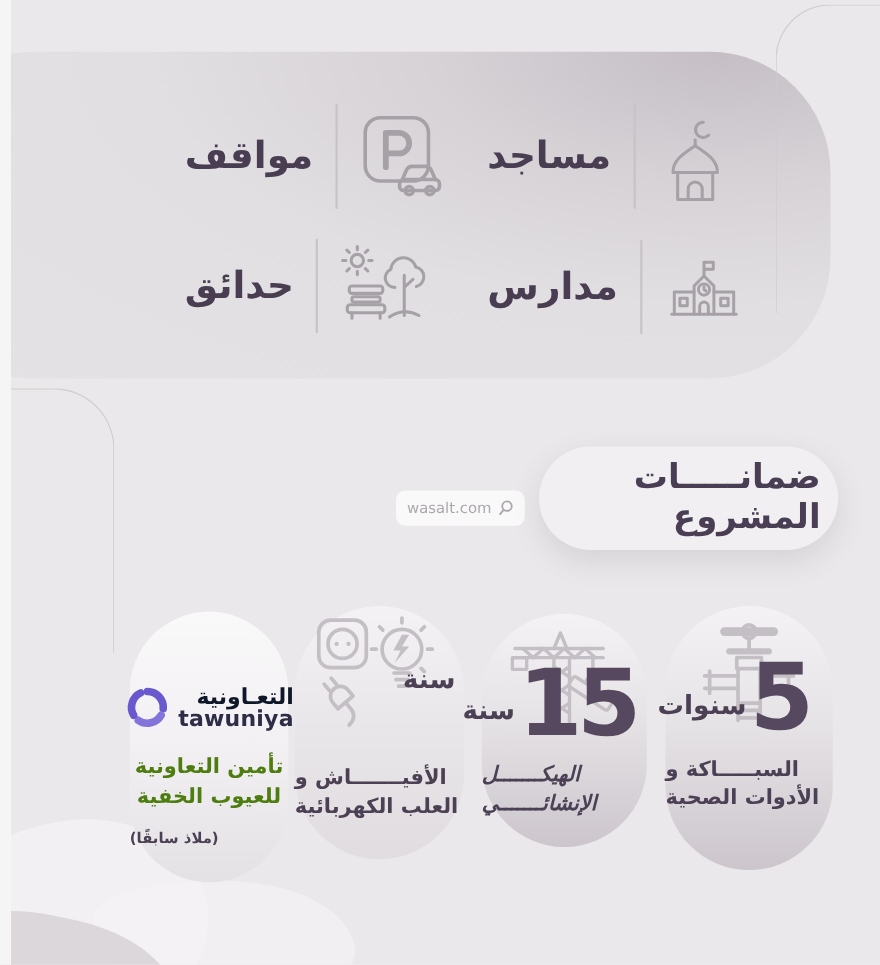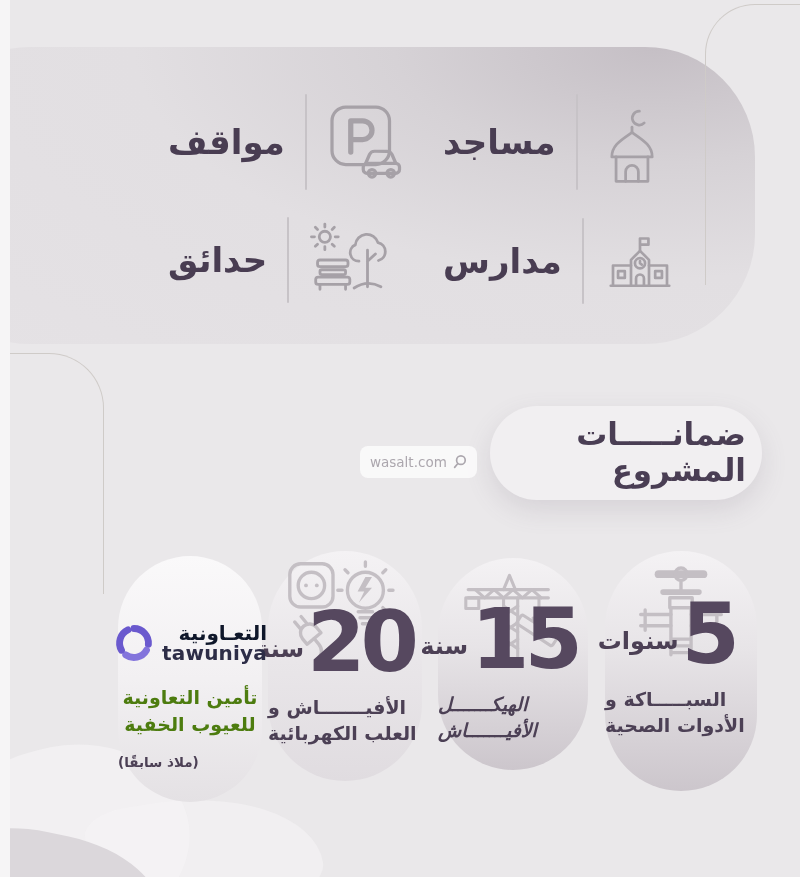--- a/index.html
+++ b/index.html
@@ -227,21 +227,21 @@
             <rect x="52" y="50" width="36" height="9" rx="2"></rect>
           </g>
       </svg>
     </span>
     <div class="gnumrow" dir="rtl">
       <span class="gnum">15</span>
       <span class="gunit">سنة</span>
     </div>
     <div class="glabel" dir="rtl">
       <div>الهيكـــــــل</div>
-      <div>الأفيـــــــاش</div>
+      <div>الإنشائـــــــي</div>
     </div>
   </div>
 
   <div class="gcol col-electrical">
     <div class="cap"></div>
     <span class="gicon">
       <svg width="120" height="120" viewBox="0 0 100 100" fill="none" stroke="currentColor" stroke-width="2.8" stroke-linecap="round" stroke-linejoin="round">
         <rect x="4" y="4" width="36" height="36" rx="9"></rect>
         <circle cx="22" cy="22" r="11"></circle>
         <circle cx="17.5" cy="22" r="1.6" fill="currentColor" stroke="none"></circle>
@@ -251,21 +251,20 @@
           <path d="M17 54 v-7 M24 54 v-7"></path>
           <path d="M20.5 68 v6 q0 8 -9 9"></path>
         </g>
         <circle cx="67" cy="26" r="15"></circle>
         <path d="M67 15 l-6.5 12 h5.5 l-4.5 9.5 l11 -12.5 h-5.5 l5.5 -9 z" fill="currentColor" stroke="none"></path>
         <path d="M61 44 h12 M62.5 49 h9 M64.5 54 h5"></path>
         <path d="M67 6 V2.5 M81.5 11.5 l2.5 -2.5 M86.5 26 h3.5 M81.5 40.5 l2.5 2.5 M52.5 11.5 L50 9 M47.5 26 h-3.5"></path>
       </svg>
     </span>
     <div class="gnumrow" dir="rtl">
-      <span class="gnum">20</span>
       <span class="gunit">سنة</span>
     </div>
     <div class="glabel" dir="rtl">
       <div>الأفيـــــــاش و</div>
       <div>العلب الكهربائية</div>
     </div>
   </div>
 
   <div class="gcol col-insurance">
     <div class="cap"></div>

